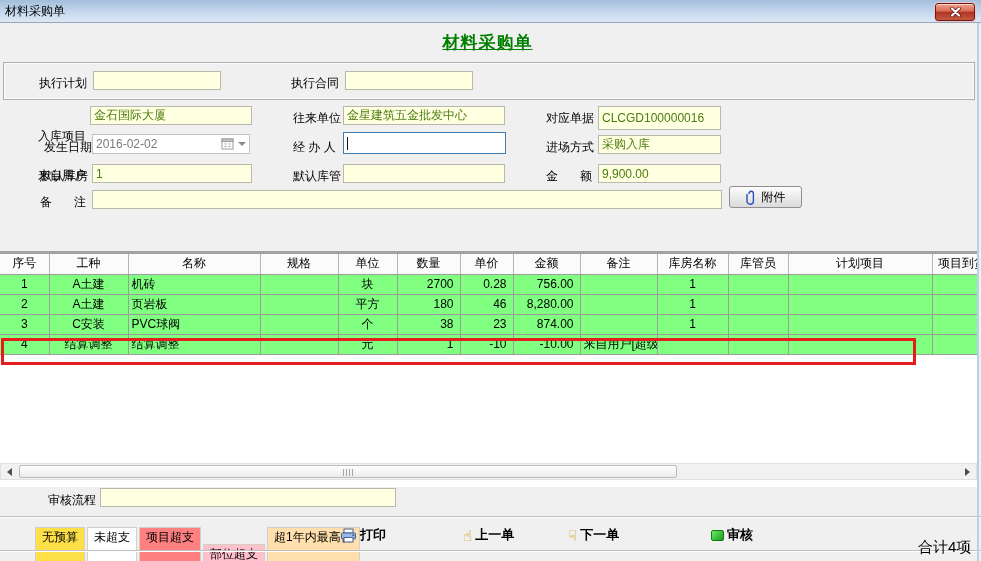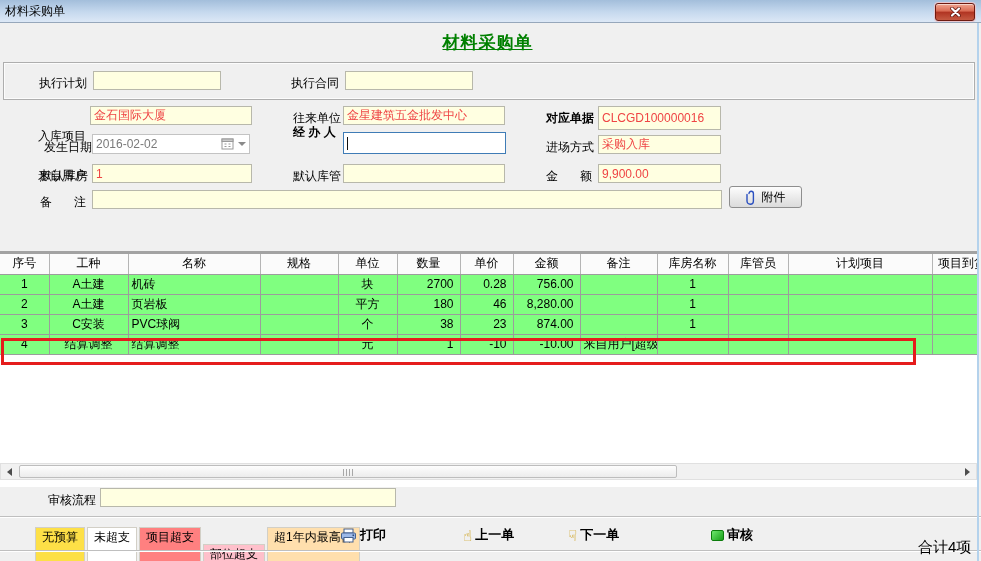--- a/index.html
+++ b/index.html
@@ -34,21 +34,21 @@
   .groupbox {
     position: absolute; left: 3px; top: 62px; width: 972px; height: 38px;
     border: 1px solid #aeaeae; box-shadow: inset 0 0 0 1px #fcfcfc;
   }
   
   .lbl { position: absolute; white-space: pre; }
   .jlbl { text-align: justify; text-align-last: justify; }
   .tf {
     position: absolute; background: var(--input-yellow,#ffffe1);
     border: 1px solid #b8b8ab; font-size: 12px; padding: 4px 3px;
-    font-family: inherit; color: #ef4444;
+    font-family: inherit; color: #4d7c0f;
   }
   .datefield {
     position: absolute; background: #fff; border: 1px solid #c3c3c3;
     color: #7a7a7a; display: flex; align-items: center; padding: 0 3px;
   }
   .datefield .spacer { flex: 1; }
   .arrow-down {
     width: 0; height: 0; border-left: 4px solid transparent;
     border-right: 4px solid transparent; border-top: 4px solid #8a8a8a;
     margin-left: 4px;
@@ -146,35 +146,35 @@
 <div class="lbl" style="left:291px;top:75px;">执行合同</div>
 <input class="tf" style="left: 345px; top: 71px; width: 128px; height: 19px;" value="">
 
 <div class="lbl" style="left:8px;top:104px;width:78px;text-align:right;line-height:13px;">
   <div>入库项目</div>
   <div>来自用户</div>
 </div>
 <input class="tf" style="left: 90px; top: 106px; width: 162px; height: 19px;" value="金石国际大厦">
 <div class="lbl" style="left:293px;top:110px;">往来单位</div>
 <input class="tf" style="left: 343px; top: 106px; width: 162px; height: 19px;" value="金星建筑五金批发中心">
-<div class="lbl" style="left:546px;top:110px;font-weight:bold;">对应单据</div>
+<div class="lbl" style="left:546px;top:110px;">对应单据</div>
 <input class="tf" style="left: 598px; top: 106px; width: 123px; height: 24px;" value="CLCGD100000016">
 
 <div class="lbl" style="left:44px;top:139px;">发生日期</div>
 <div class="datefield" style="left:92px;top:134px;width:158px;height:20px;">
   <span>2016-02-02</span>
   <span class="spacer"></span>
   <svg width="13" height="12" viewBox="0 0 13 12">
     <rect x="1" y="1" width="11" height="10" fill="#fff" stroke="#9a9a9a"></rect>
     <rect x="1" y="1" width="11" height="2.5" fill="#c9c9c9" stroke="#9a9a9a"></rect>
     <path d="M3.5 6h2M7.5 6h2M3.5 8.5h2M7.5 8.5h2" stroke="#9a9a9a" stroke-width="1"></path>
   </svg>
   <span class="arrow-down"></span>
 </div>
-<div class="lbl" style="left:293px;top:124px;font-weight:bold;">经 办 人</div>
+<div class="lbl" style="left:293px;top:139px;">经 办 人</div>
 <div class="focusfield" style="left:343px;top:132px;width:163px;height:22px;">
   <span class="caret"></span>
   <span></span>
 </div>
 <div class="lbl" style="left:546px;top:139px;">进场方式</div>
 <input class="tf" style="left: 598px; top: 135px; width: 123px; height: 19px;" value="采购入库">
 
 <div class="lbl" style="left:40px;top:168px;">默认库房</div>
 <input class="tf" style="left: 92px; top: 164px; width: 160px; height: 19px;" value="1">
 <div class="lbl" style="left:293px;top:168px;">默认库管</div>

